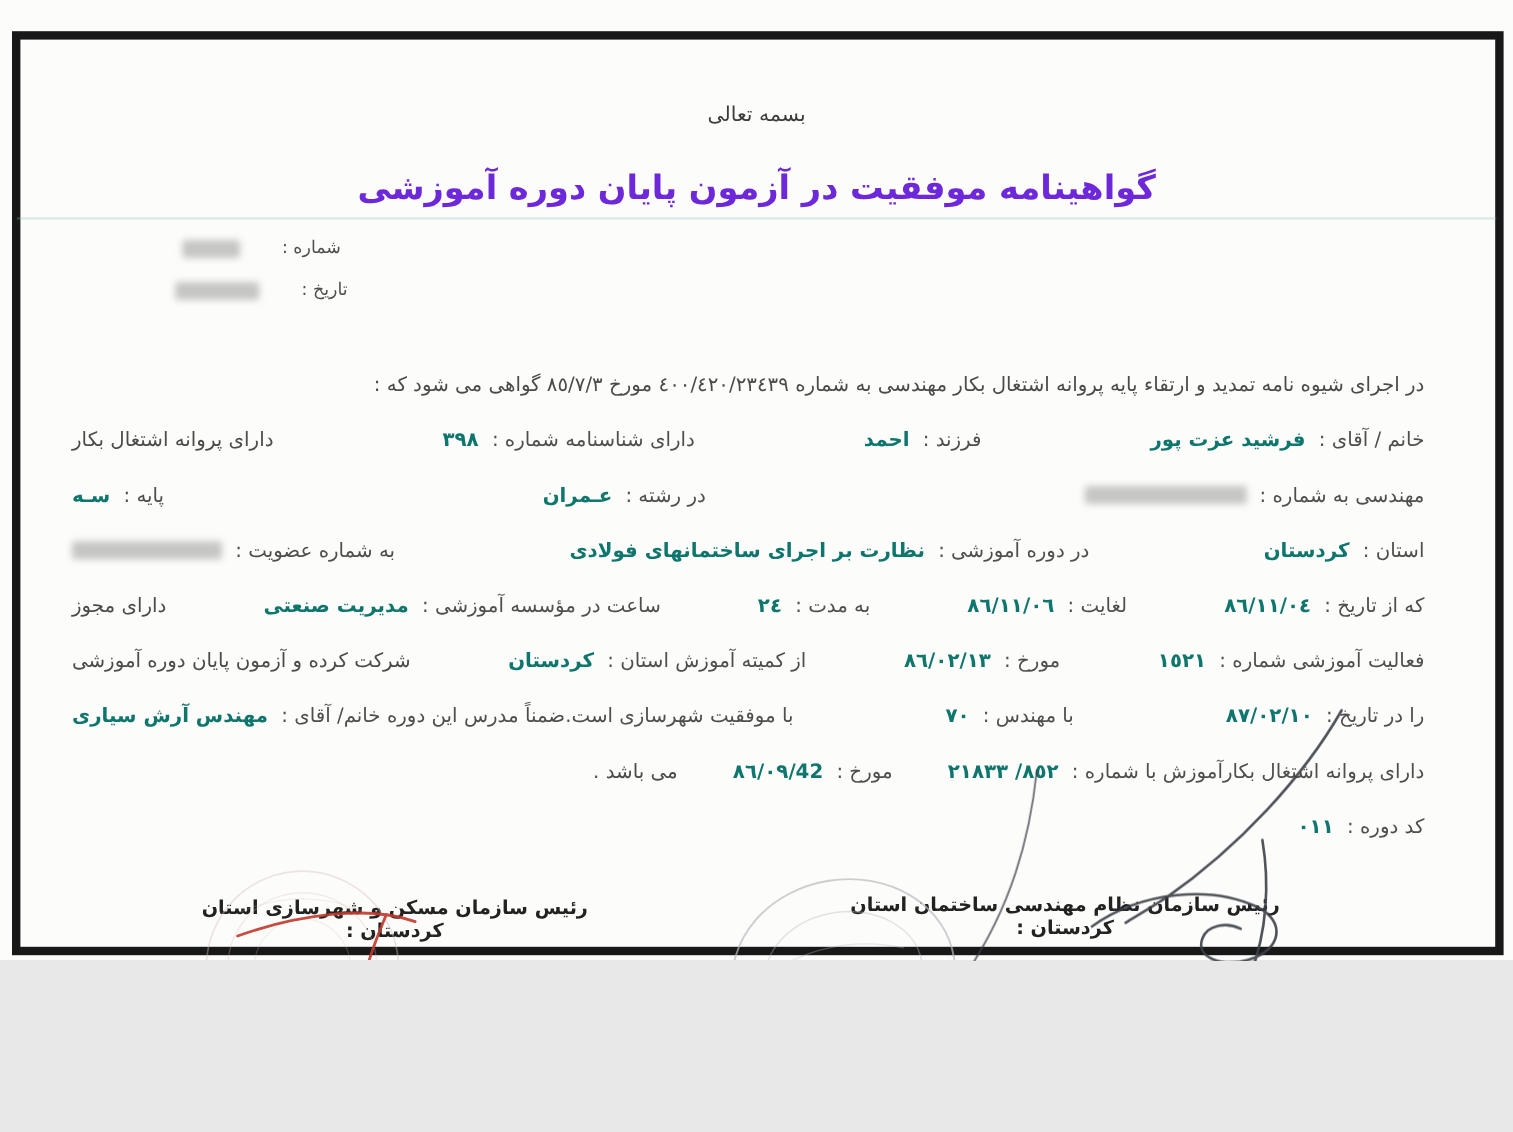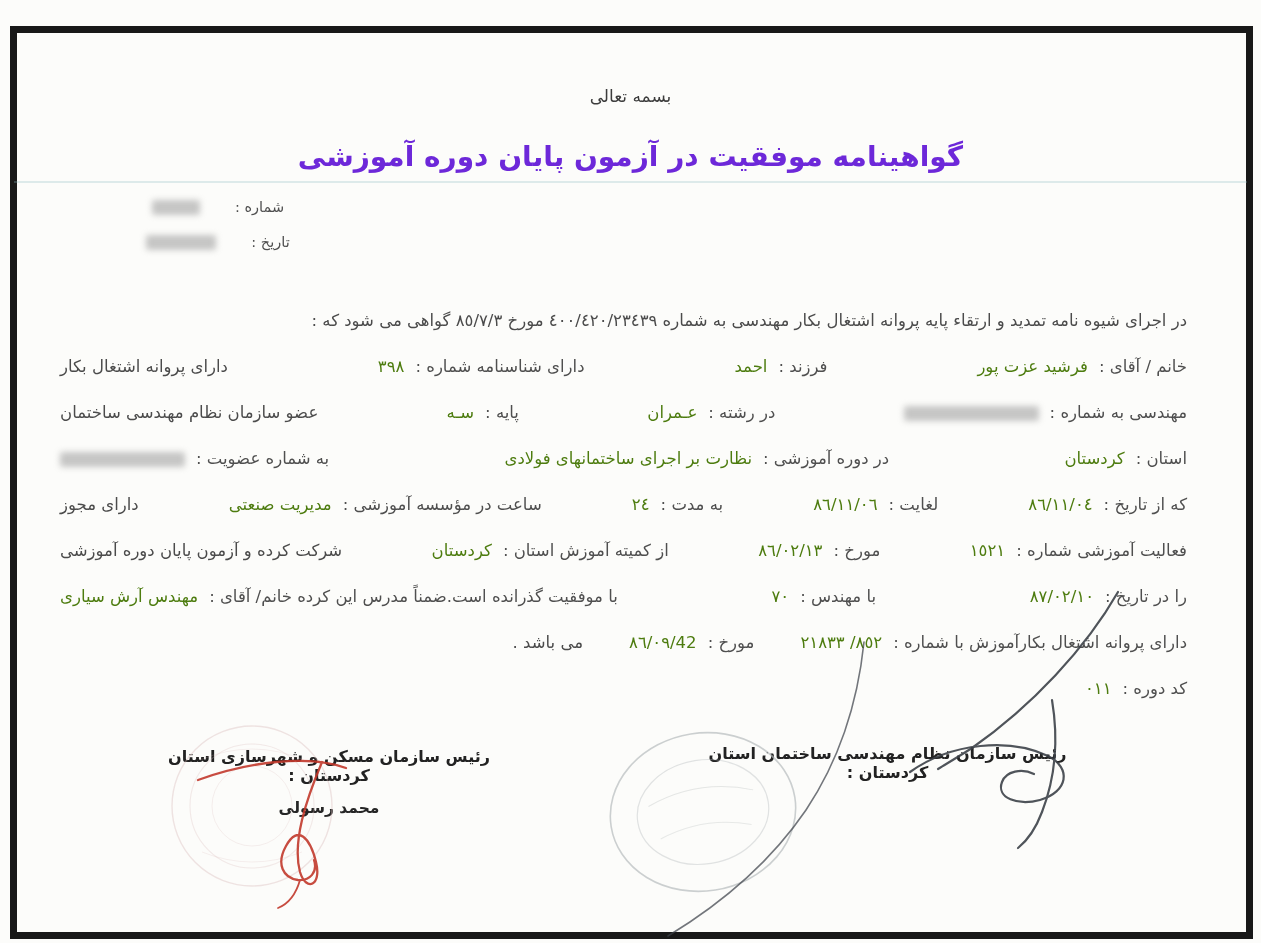--- a/index.html
+++ b/index.html
@@ -1,34 +1,34 @@
 <!DOCTYPE html>
 <html lang="fa" dir="rtl"><head>
 <meta charset="utf-8">
 <style>
   html,body{margin:0;padding:0;background:#e8e8e8;}
   .page{
-    position:relative; width:1261px; height:943px; background:#fcfcfa;
+    position:relative; width:1261px; height:800px; background:#fcfcfa;
     font-family:"DejaVu Sans", sans-serif; direction:rtl; overflow:hidden;
     box-shadow:0 0 6px rgba(0,0,0,.25);
   }
   .frame{position:absolute; top:26px; left:10px; right:8px; bottom:4px; border:7px solid #181818; pointer-events:none;}
   .scanline{position:absolute; top:181px; left:14px; right:14px; height:2px; background:rgba(140,185,195,.28);}
   .bismillah{position:absolute; top:86px; left:0; width:100%; text-align:center; font-size:17px; color:#3c3c3c;}
   .title{position:absolute; top:140px; left:0; width:100%; text-align:center; font-size:28px; font-weight:bold; color:#6d28d9; letter-spacing:.5px;}
   .meta{position:absolute; top:196px; left:128px; width:180px; font-size:14.5px; color:#4c4c4c;}
   .meta-row{display:flex; justify-content:center; align-items:center; height:22px; margin-bottom:13px; gap:24px;}
   .meta-row .lbl{order:0;}
   .body{position:absolute; top:297px; right:74px; left:60px; font-size:16.5px; color:#4b4b4b;}
   .line{display:flex; align-items:center; justify-content:space-between; height:46px; white-space:nowrap;}
   .line.intro-line{justify-content:flex-start;}
   .line.start{justify-content:flex-start; gap:46px;}
   .seg{white-space:nowrap;}
   .lbl{color:#4f4f4f;}
-  .val{font-weight:normal; color:#4d7c0f; margin-right:11px;}
+  .val{font-weight:bold; color:#0f766e; margin-right:11px;}
   .num{direction:ltr; unicode-bidi:isolate;}
   .plain{color:#4b4b4b;}
   .redact{display:inline-block; height:15px; border-radius:2px; background:#8f8f8f; filter:blur(3px); opacity:.5; vertical-align:middle; margin-right:11px;}
   .w48{width:48px}.w70{width:70px}.w125{width:125px}.w135{width:135px}
   .sig{position:absolute; text-align:center;}
   .sig-right{top:744px; left:705px; width:365px;}
   .sig-left{top:747px; left:138px; width:382px;}
   .sig-title{font-size:16px; font-weight:bold; color:#222;}
   .sig-name{margin-top:14px; font-size:15.5px; font-weight:bold; color:#262626;}
   .overlay{position:absolute; inset:0; pointer-events:none;}
@@ -64,21 +64,20 @@
       <span class="seg"><span class="lbl">خانم / آقای :</span><b class="val">فرشید عزت پور</b></span>
       <span class="seg"><span class="lbl">فرزند :</span><b class="val">احمد</b></span>
       <span class="seg"><span class="lbl">دارای شناسنامه شماره :</span><b class="val num">٣٩٨</b></span>
       <span class="seg plain">دارای پروانه اشتغال بکار</span>
     </div>
 
     <div class="line">
       <span class="seg"><span class="lbl">مهندسی به شماره :</span><span class="redact w135"></span></span>
       <span class="seg"><span class="lbl">در رشته :</span><b class="val">عـمران</b></span>
       <span class="seg"><span class="lbl">پایه :</span><b class="val">سـه</b></span>
-      <span class="seg plain">عضو سازمان نظام مهندسی ساختمان</span>
     </div>
 
     <div class="line">
       <span class="seg"><span class="lbl">استان :</span><b class="val">کردستان</b></span>
       <span class="seg"><span class="lbl">در دوره آموزشی :</span><b class="val">نظارت بر اجرای ساختمانهای فولادی</b></span>
       <span class="seg"><span class="lbl">به شماره عضویت :</span><span class="redact w125"></span></span>
     </div>
 
     <div class="line">
       <span class="seg"><span class="lbl">که از تاریخ :</span><b class="val num">٨٦/١١/٠٤</b></span>
@@ -91,21 +90,21 @@
     <div class="line">
       <span class="seg"><span class="lbl">فعالیت آموزشی شماره :</span><b class="val num">١٥٢١</b></span>
       <span class="seg"><span class="lbl">مورخ :</span><b class="val num">٨٦/٠٢/١٣</b></span>
       <span class="seg"><span class="lbl">از کمیته آموزش استان :</span><b class="val">کردستان</b></span>
       <span class="seg plain">شرکت کرده و آزمون پایان دوره آموزشی</span>
     </div>
 
     <div class="line">
       <span class="seg"><span class="lbl">را در تاریخ :</span><b class="val num">٨٧/٠٢/١٠</b></span>
       <span class="seg"><span class="lbl">با مهندس :</span><b class="val num">٧٠</b></span>
-      <span class="seg"><span class="lbl">با موفقیت گذرانده است.ضمناً مدرس این کرده خانم/ آقای :</span><b class="val">مهندس آرش سیاری</b></span>
+      <span class="seg"><span class="lbl">با موفقیت شهرسازی است.ضمناً مدرس این دوره خانم/ آقای :</span><b class="val">مهندس آرش سیاری</b></span>
     </div>
 
     <div class="line start">
       <span class="seg"><span class="lbl">دارای پروانه اشتغال بکارآموزش با شماره :</span><b class="val num">٨٥٢/ ٢١٨٣٣</b></span>
       <span class="seg"><span class="lbl">مورخ :</span><b class="val num">٨٦/٠٩/42</b></span>
       <span class="seg plain">می باشد .</span>
     </div>
 
     <div class="line start">
       <span class="seg"><span class="lbl">کد دوره :</span><b class="val num">٠١١</b></span>

